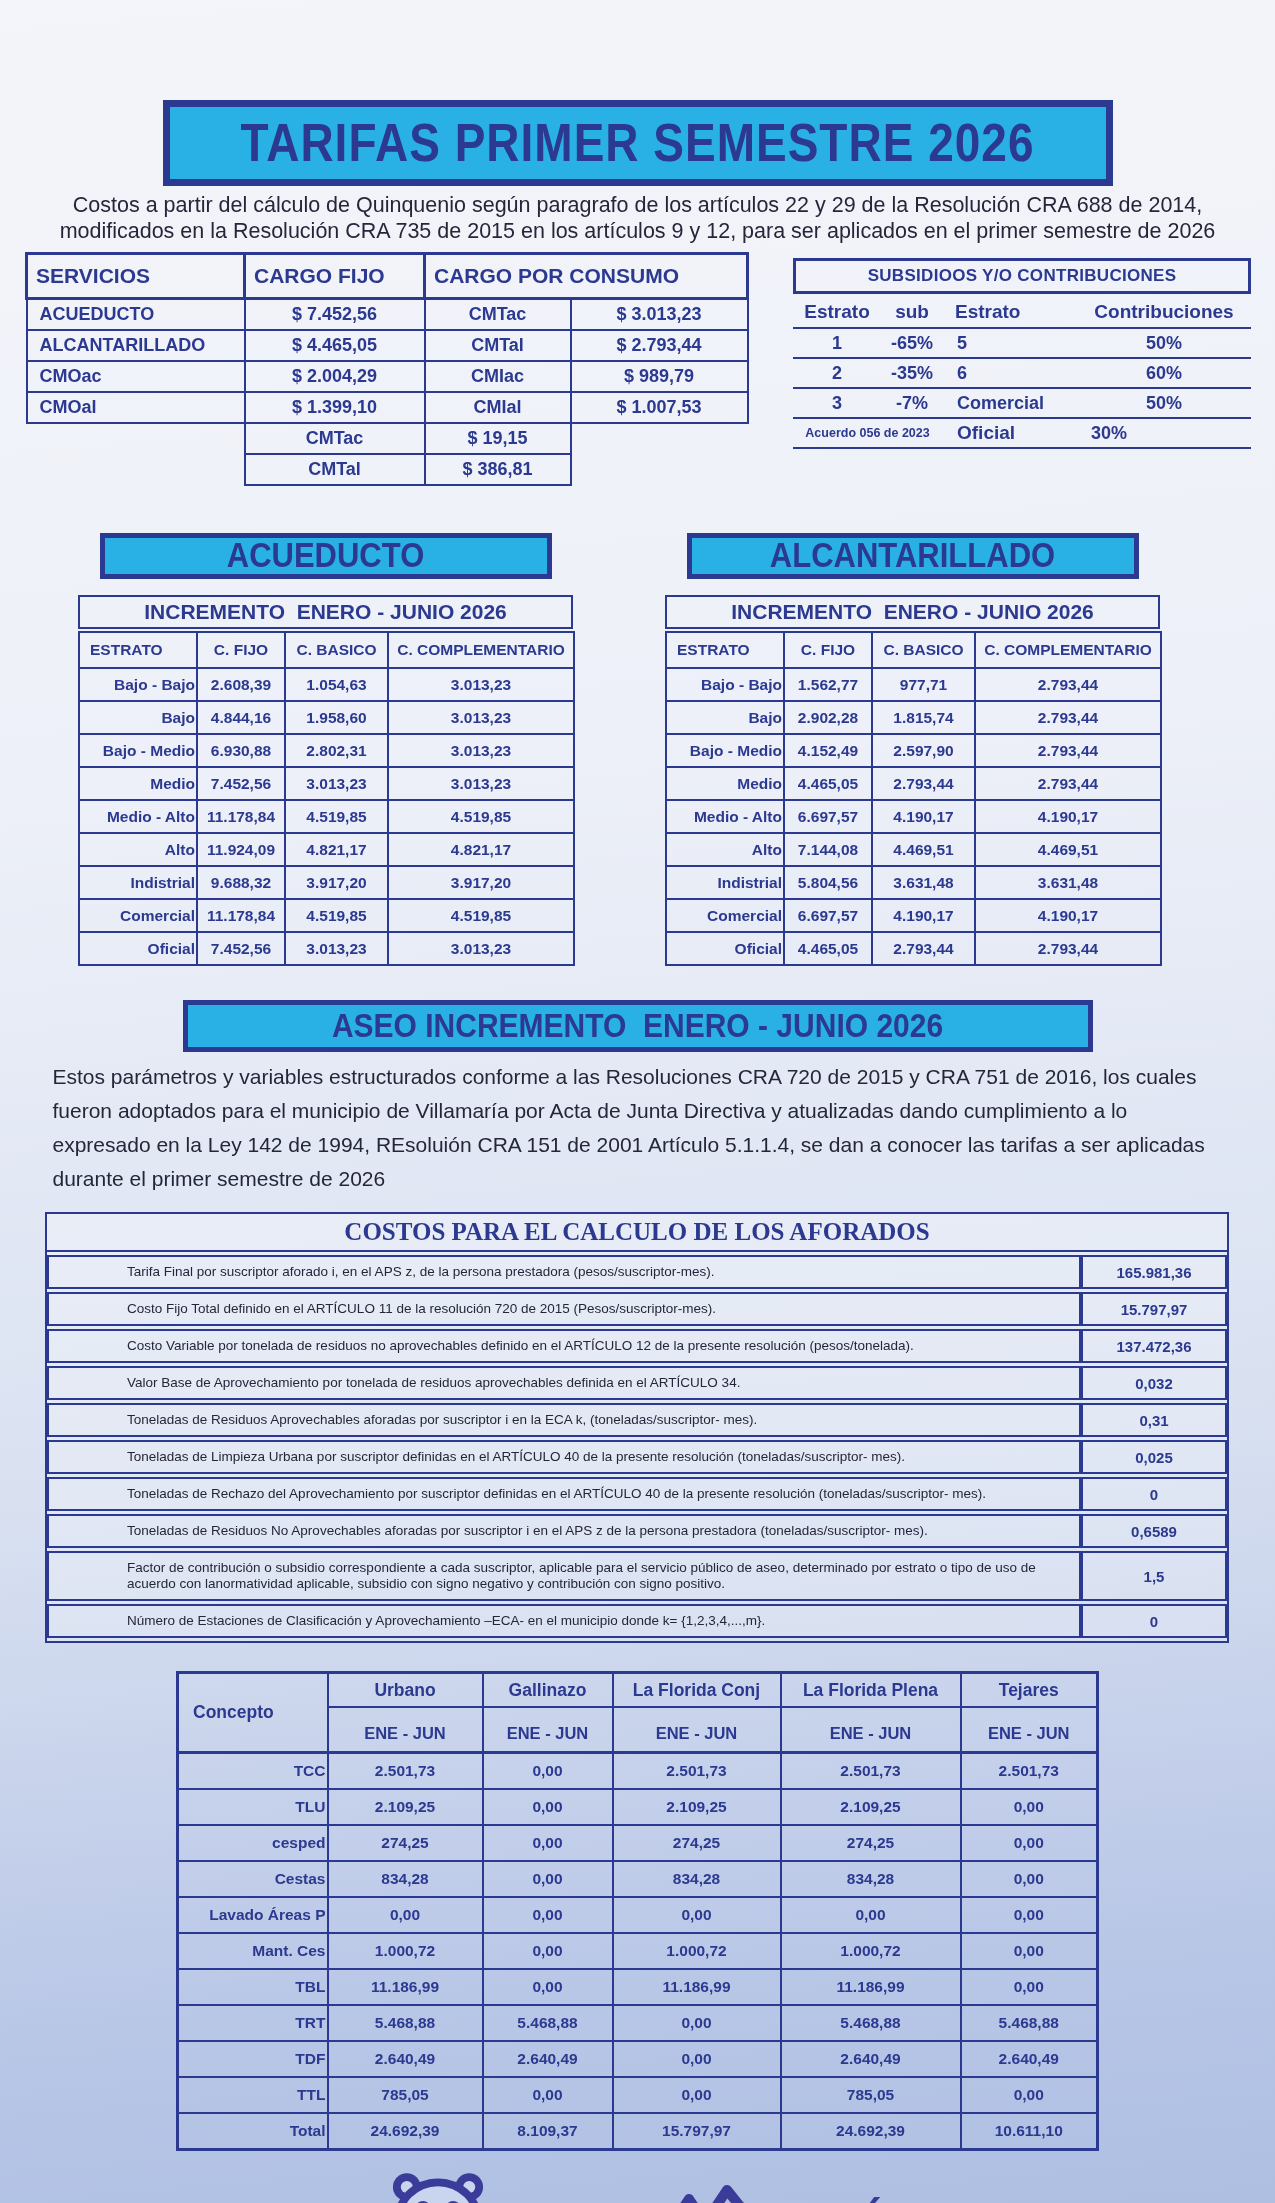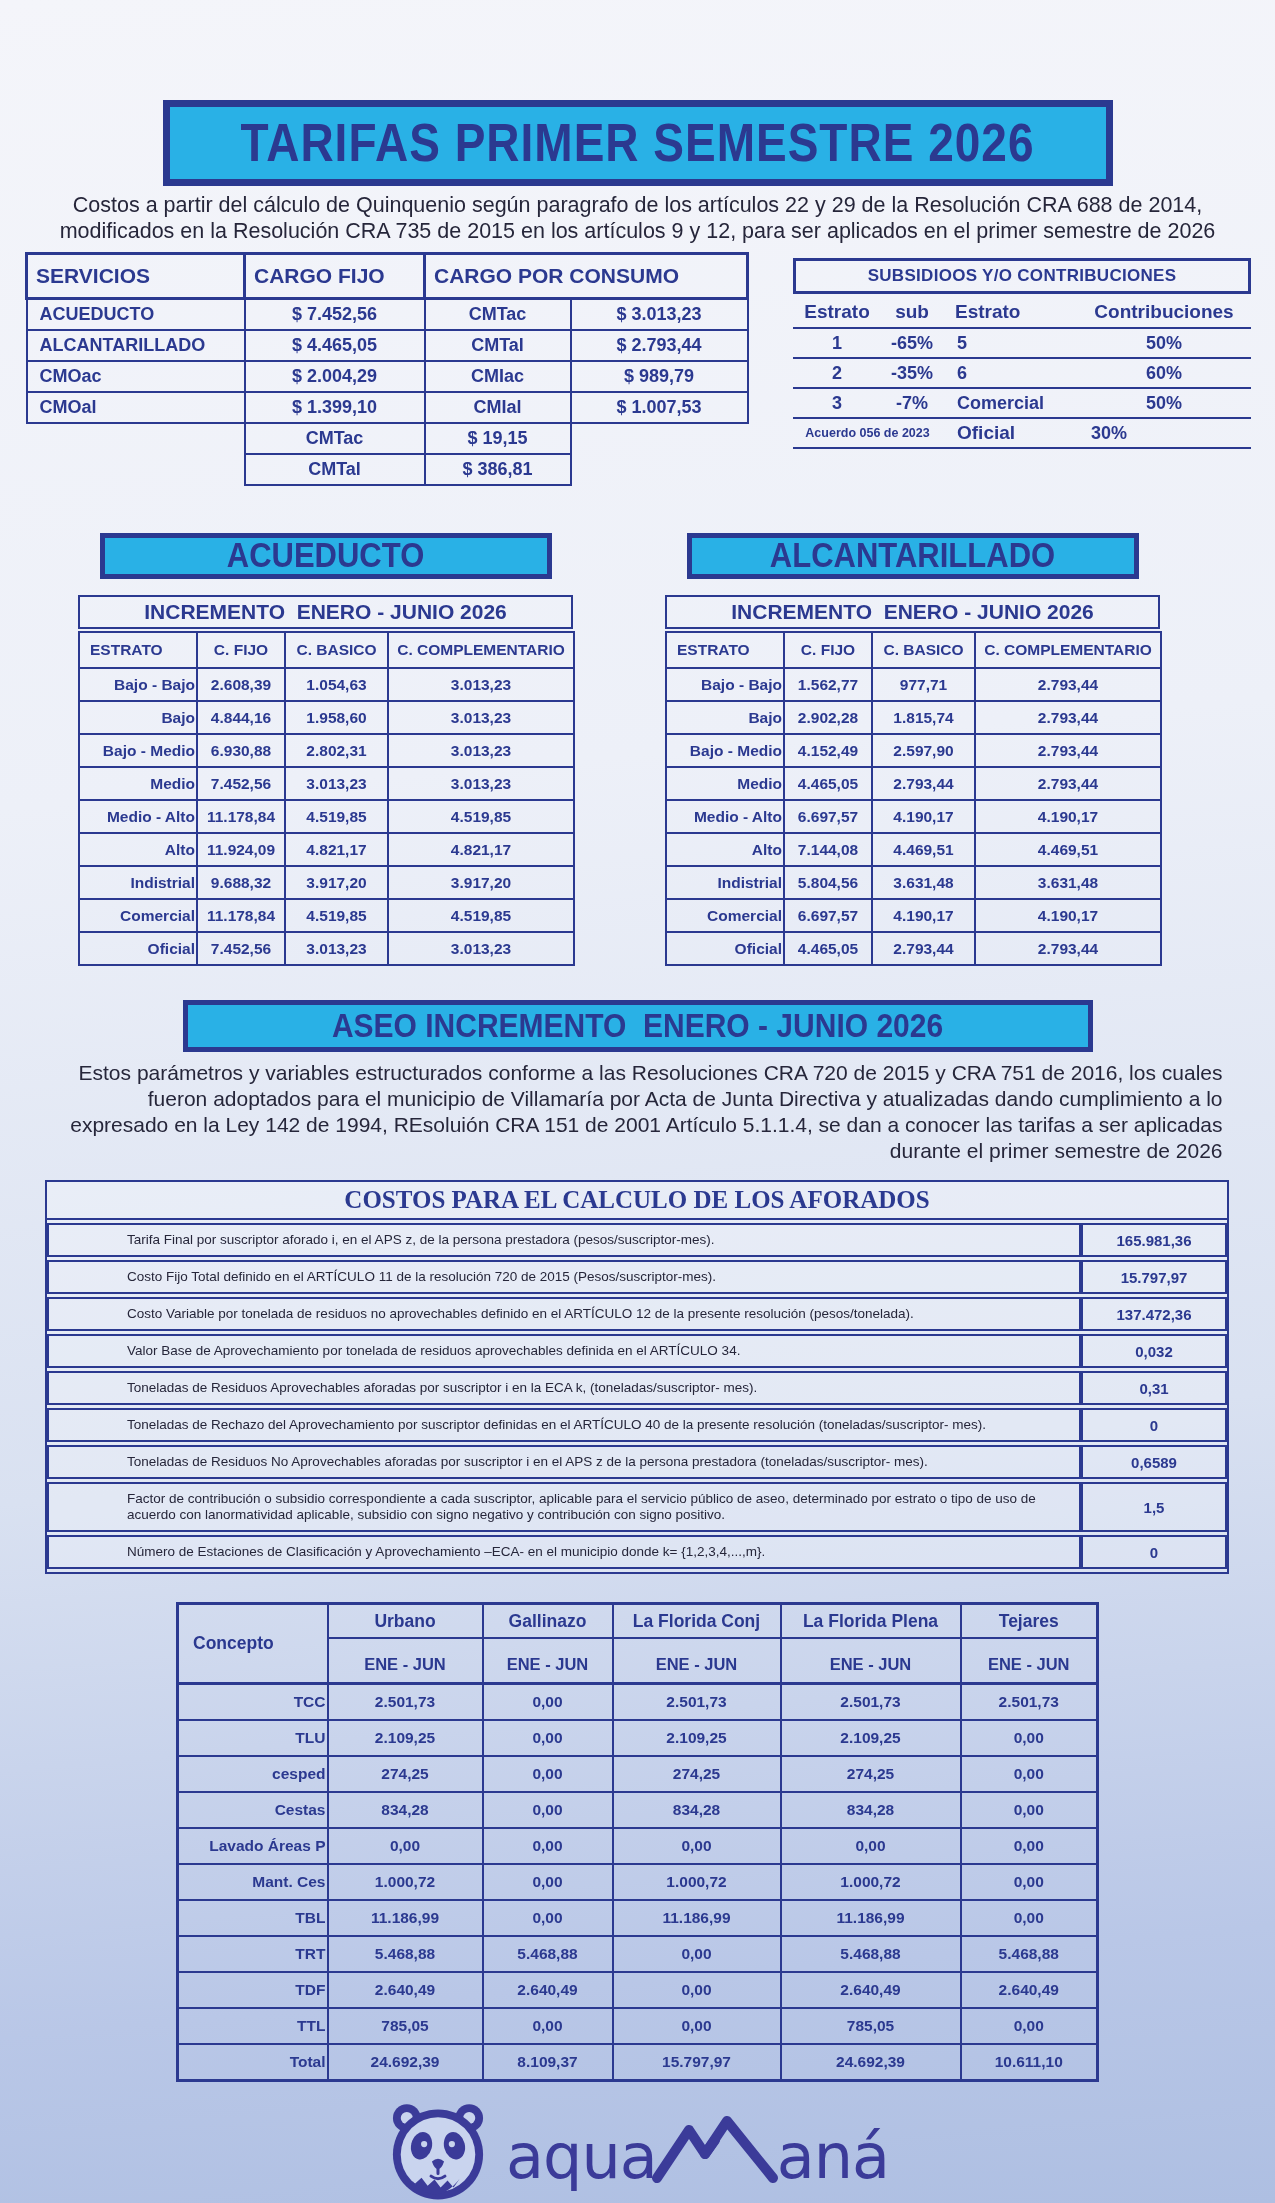--- a/index.html
+++ b/index.html
@@ -84,22 +84,22 @@
     border:2px solid #2b3990;height:29px;font-size:15.5px;font-weight:bold;color:#2b3990;text-align:center;
   }
   .t-svc td:first-child{text-align:right;padding-left:8px;}
   
   .aseo-banner{
     margin:34px auto 0;width:900px;height:42px;background:#29b1e6;border:5px solid #2b3990;
     display:flex;align-items:center;justify-content:center;
   }
   .aseo-banner span{font-size:30px;font-weight:800;color:#2b3990;transform:scale(1,1.1);white-space:pre;}
   .aseo-par{
-    width:1170px;margin:8px auto 0;text-align:right;
-    font-size:21px;line-height:26px;color:#26263a;font-weight:500;
+    width:1170px;margin:8px auto 0;text-align:left;
+    font-size:21px;line-height:34px;color:#26263a;font-weight:500;
   }
   
   .afor{margin:16px 0 0 45px;width:1180px;border:2.5px solid #2b3990;background:rgba(255,255,255,.25);}
   .afor-title{
     height:36px;border-bottom:2.5px solid #2b3990;display:flex;align-items:center;justify-content:center;
     font-size:25px;font-weight:800;color:#2b3990;font-family:Liberation Serif, serif;
   }
   .t-afor{width:100%;border-collapse:separate;border-spacing:0 3px;}
   .t-afor td{border:2px solid #2b3990;color:#2b3990;vertical-align:middle;}
   .t-afor td:first-child{font-size:13.5px;font-weight:500;color:#26263a;padding:7px 12px 7px 78px;line-height:16px;}
@@ -414,20 +414,24 @@
             <td>Costo Variable por tonelada de residuos no aprovechables definido en el ARTÍCULO 12 de la presente resolución (pesos/tonelada).</td>
             <td>137.472,36</td>
           </tr>
           <tr>
             <td>Valor Base de Aprovechamiento por tonelada de residuos aprovechables definida en el ARTÍCULO 34.</td>
             <td>0,032</td>
           </tr>
           <tr>
             <td>Toneladas de Residuos Aprovechables aforadas por suscriptor i en la ECA k, (toneladas/suscriptor- mes).</td>
             <td>0,31</td>
+          </tr>
+          <tr>
+            <td>Toneladas de Limpieza Urbana por suscriptor definidas en el ARTÍCULO 40 de la presente resolución (toneladas/suscriptor- mes).</td>
+            <td>0,025</td>
           </tr>
           <tr>
             <td>Toneladas de Rechazo del Aprovechamiento por suscriptor definidas en el ARTÍCULO 40 de la presente resolución (toneladas/suscriptor- mes).</td>
             <td>0</td>
           </tr>
           <tr>
             <td>Toneladas de Residuos No Aprovechables aforadas por suscriptor i en el APS z de la persona prestadora (toneladas/suscriptor- mes).</td>
             <td>0,6589</td>
           </tr>
           <tr>

